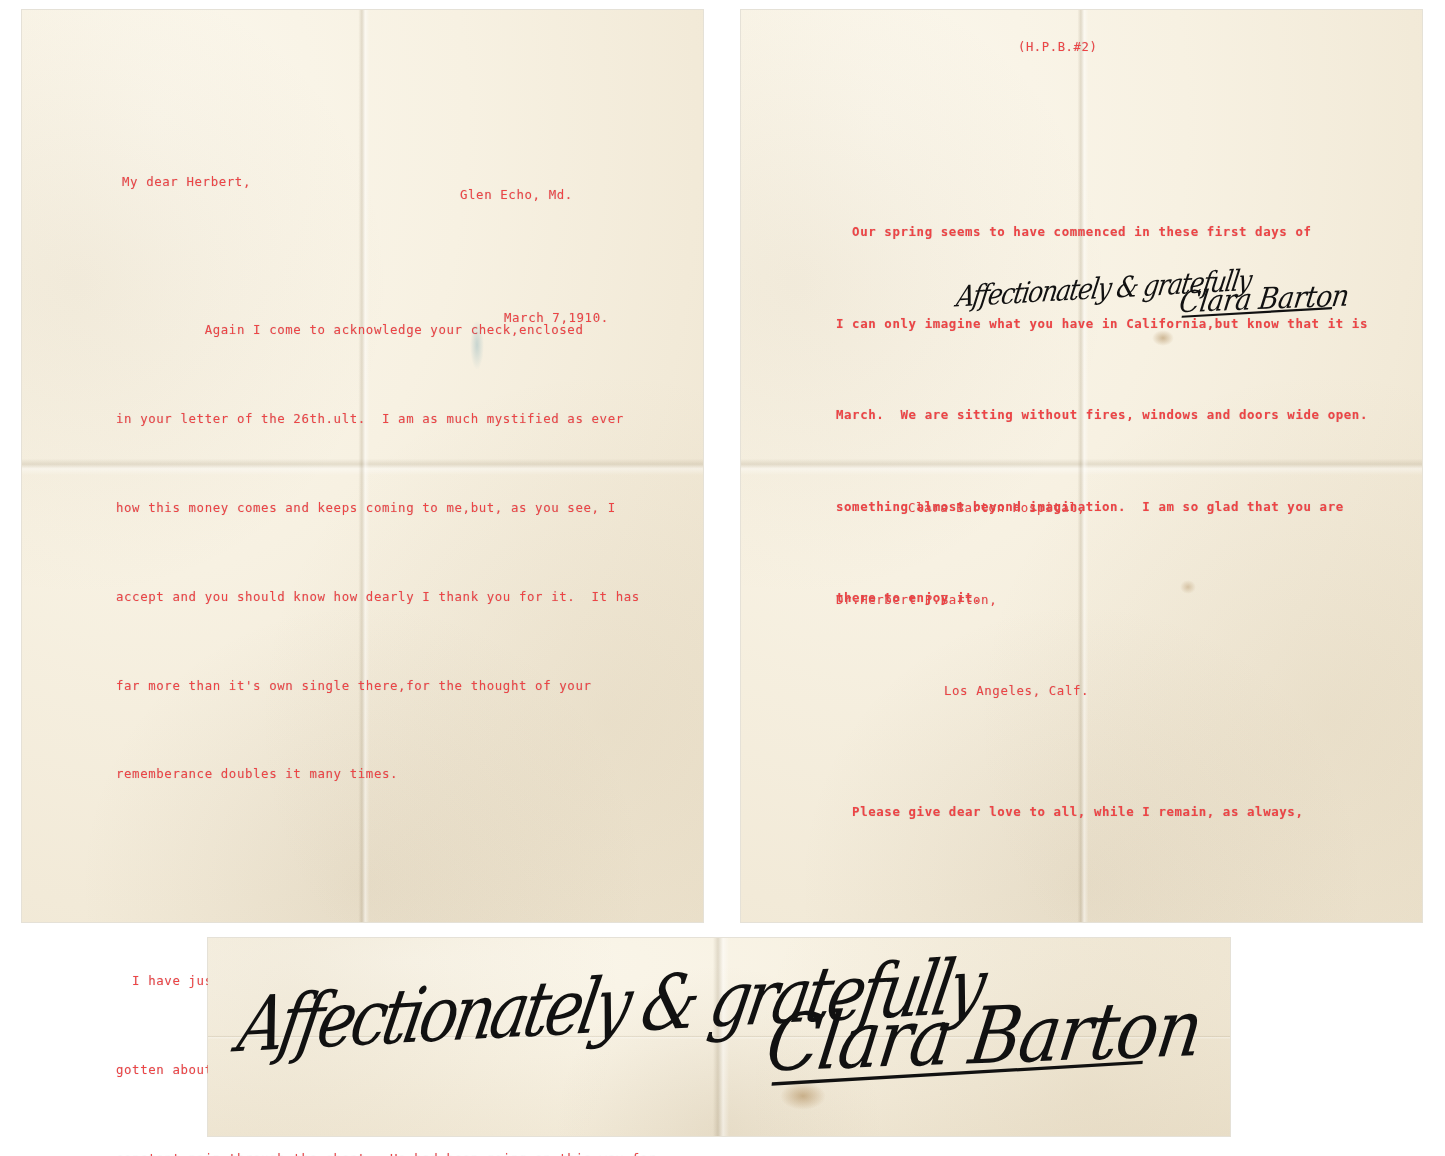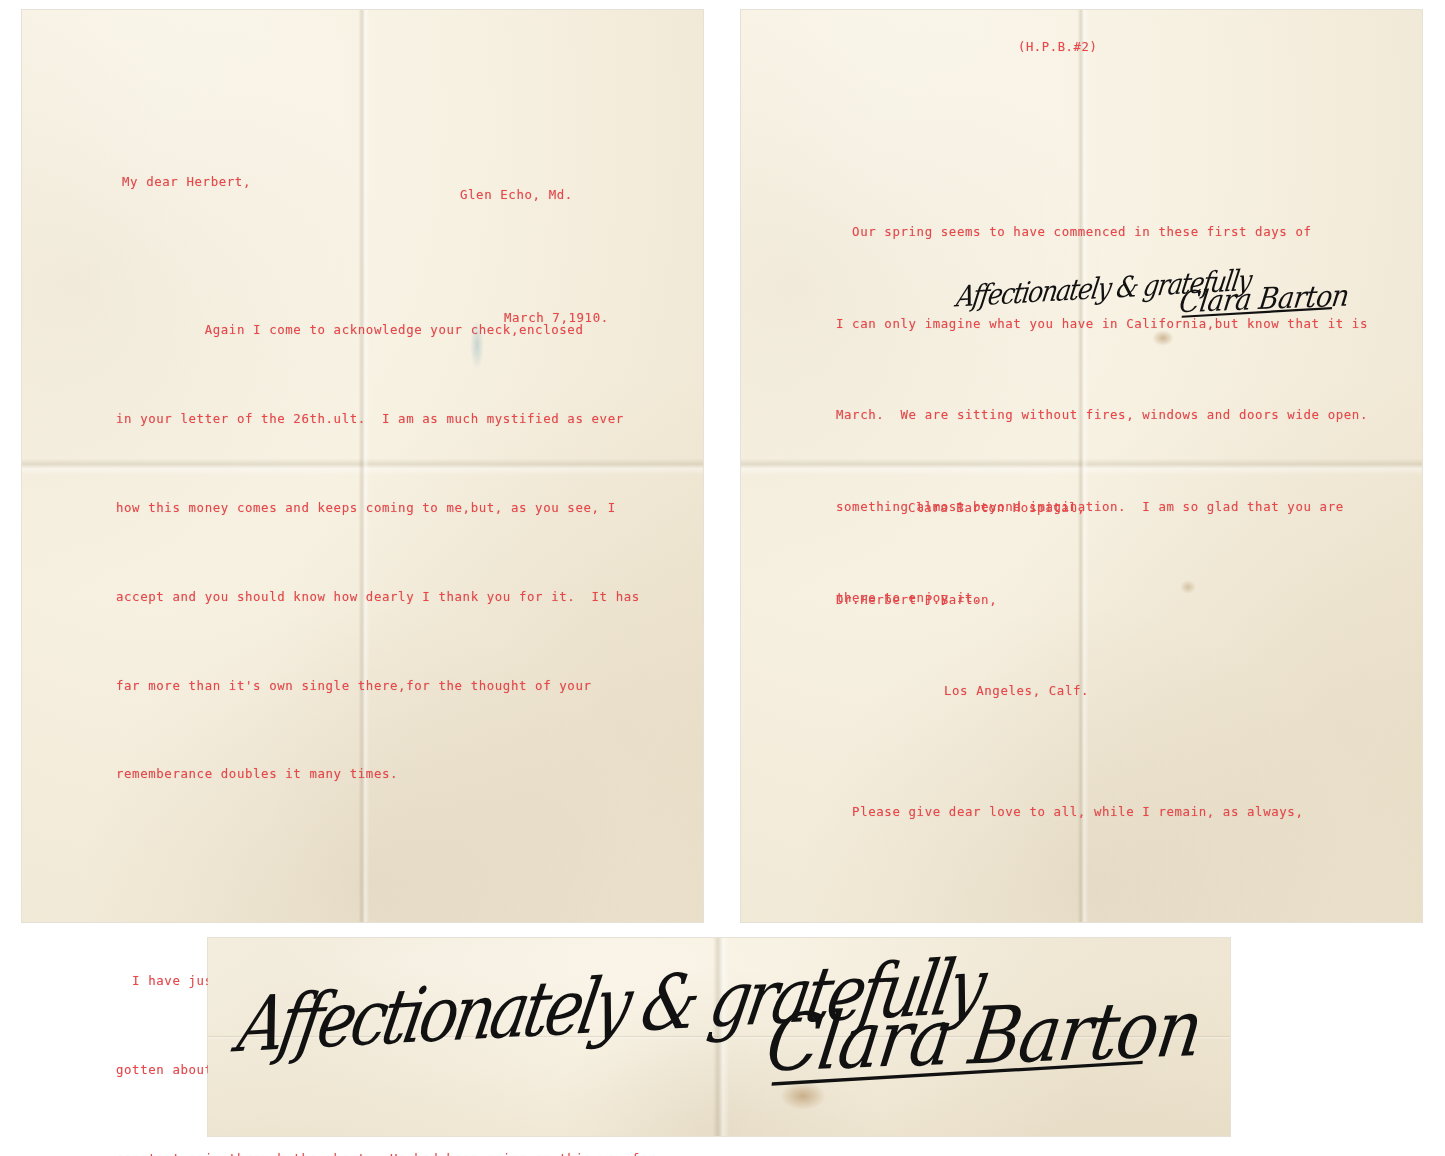--- a/index.html
+++ b/index.html
@@ -90,21 +90,21 @@
     left: 1018px;
     top: 33px;
     font-size: 12.2px;
   }
   #right-body {
     left: 836px;
     top: 95px;
     width: 560px;
     line-height: 30.5px;
   }
-  #right-body .line { display: block; }
+  #right-body .line { display: block; font-weight: bold; }
 
   #right-address {
     left: 836px;
     top: 432px;
     line-height: 30.5px;
   }
   #right-address .line { display: block; }
   #right-address .in1 { padding-left: 72px; }
   #right-address .in2 { padding-left: 108px; }
 

